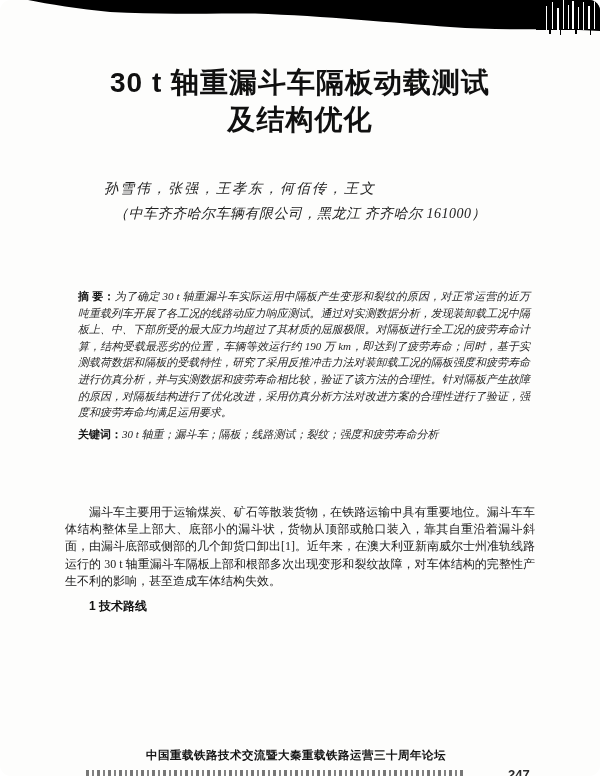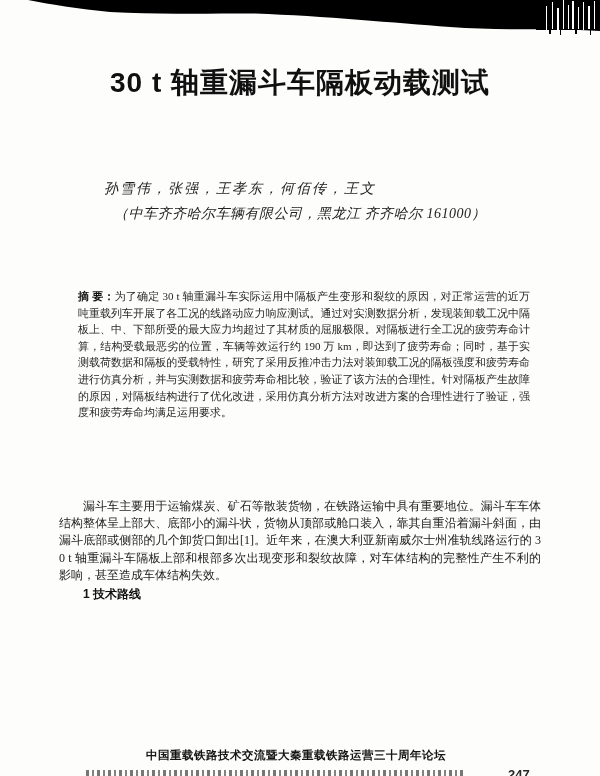--- a/index.html
+++ b/index.html
@@ -3,20 +3,21 @@
 <meta charset="utf-8">
 <style>
   html,body{margin:0;padding:0;}
   .page{
     position:relative;
     width:600px;height:776px;
     background:#fdfdfc;
     overflow:hidden;
     font-family:"Liberation Serif","DejaVu Serif",serif;
     color:#1b1b1b;
+    border-radius:11px;
   }
   
   .scan-band{position:absolute;top:0;left:0;width:600px;height:40px;}
   
   .title-block{
     position:absolute;top:64px;left:0;width:600px;
     text-align:center;
     font-family:"Liberation Sans","DejaVu Sans",sans-serif;
     font-weight:900;
     font-size:28px;line-height:37px;
@@ -37,35 +38,35 @@
     letter-spacing:0.5px;color:#222;
   }
   
   .abstract-block{
     position:absolute;top:288px;left:78px;width:452px;
     font-size:11px;line-height:16.6px;
     text-align:justify;word-break:break-all;
     color:#262626;
   }
   .abstract-block p{margin:0;}
-  .abstract-body{margin-top:36px;}
+  .abstract-body{font-style:italic;margin-top:36px;}
   .label-strong{
     font-style:normal;font-weight:bold;
     font-family:Liberation Serif, serif;
     color:#111;
   }
   .keywords-line{margin-top:5px !important;font-style:italic;}
   
   .body-block{
     position:absolute;top:496px;left:57px;width:486px;
     font-size:12px;line-height:17.2px;
     text-align:justify;word-break:break-all;
     color:#202020;
   }
-  .body-block p{margin:2px;text-indent:2em;}
+  .body-block p{margin:8px;text-indent:2em;}
   .section-heading{
     margin:7px 0 7px 0;
     font-family:"Liberation Sans","DejaVu Sans",sans-serif;
     font-weight:bold;font-size:12px;color:#111;
     text-indent:0;
   }
   
   .footer-title{
     position:absolute;top:748px;left:0;width:592px;
     text-align:center;
@@ -109,27 +110,29 @@
         <rect x="549" y="30" width="2" height="4"></rect>
         <rect x="560" y="30" width="1" height="5"></rect>
         <rect x="575" y="30" width="2" height="4"></rect>
         <rect x="590" y="30" width="1" height="5"></rect>
       </g>
     </svg>
   </div>
 
   <div class="title-block">
     <div>30 t 轴重漏斗车隔板动载测试</div>
+    <div>及结构优化</div>
   </div>
 
   <div class="authors">孙雪伟，张强，王孝东，何佰传，王文</div>
   <div class="affiliation">（中车齐齐哈尔车辆有限公司，黑龙江  齐齐哈尔  161000）</div>
 
   <div class="abstract-block">
     <p><span class="label-strong">摘  要：</span><span class="abstract-body">为了确定 30 t 轴重漏斗车实际运用中隔板产生变形和裂纹的原因，对正常运营的近万吨重载列车开展了各工况的线路动应力响应测试。通过对实测数据分析，发现装卸载工况中隔板上、中、下部所受的最大应力均超过了其材质的屈服极限。对隔板进行全工况的疲劳寿命计算，结构受载最恶劣的位置，车辆等效运行约 190 万 km，即达到了疲劳寿命；同时，基于实测载荷数据和隔板的受载特性，研究了采用反推冲击力法对装卸载工况的隔板强度和疲劳寿命进行仿真分析，并与实测数据和疲劳寿命相比较，验证了该方法的合理性。针对隔板产生故障的原因，对隔板结构进行了优化改进，采用仿真分析方法对改进方案的合理性进行了验证，强度和疲劳寿命均满足运用要求。</span></p>
+    <p class="keywords-line"><span class="label-strong">关键词：</span><span>30 t 轴重；漏斗车；隔板；线路测试；裂纹；强度和疲劳寿命分析</span></p>
   </div>
 
   <div class="body-block">
     <p>漏斗车主要用于运输煤炭、矿石等散装货物，在铁路运输中具有重要地位。漏斗车车体结构整体呈上部大、底部小的漏斗状，货物从顶部或舱口装入，靠其自重沿着漏斗斜面，由漏斗底部或侧部的几个卸货口卸出[1]。近年来，在澳大利亚新南威尔士州准轨线路运行的 30 t 轴重漏斗车隔板上部和根部多次出现变形和裂纹故障，对车体结构的完整性产生不利的影响，甚至造成车体结构失效。</p>
     <p class="section-heading">1  技术路线</p>
   </div>
 
   <div class="footer-title">中国重载铁路技术交流暨大秦重载铁路运营三十周年论坛</div>
   <div class="cutoff-strip"></div>
   <div class="page-number">247</div>

